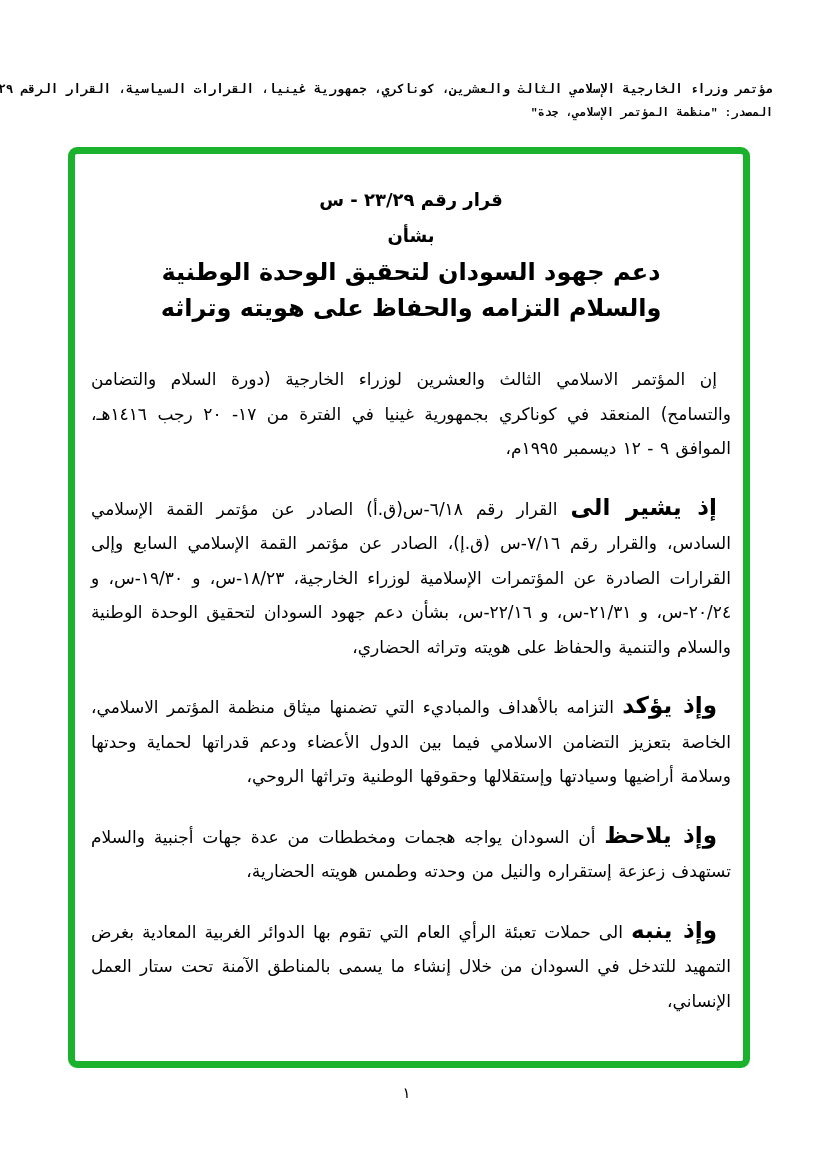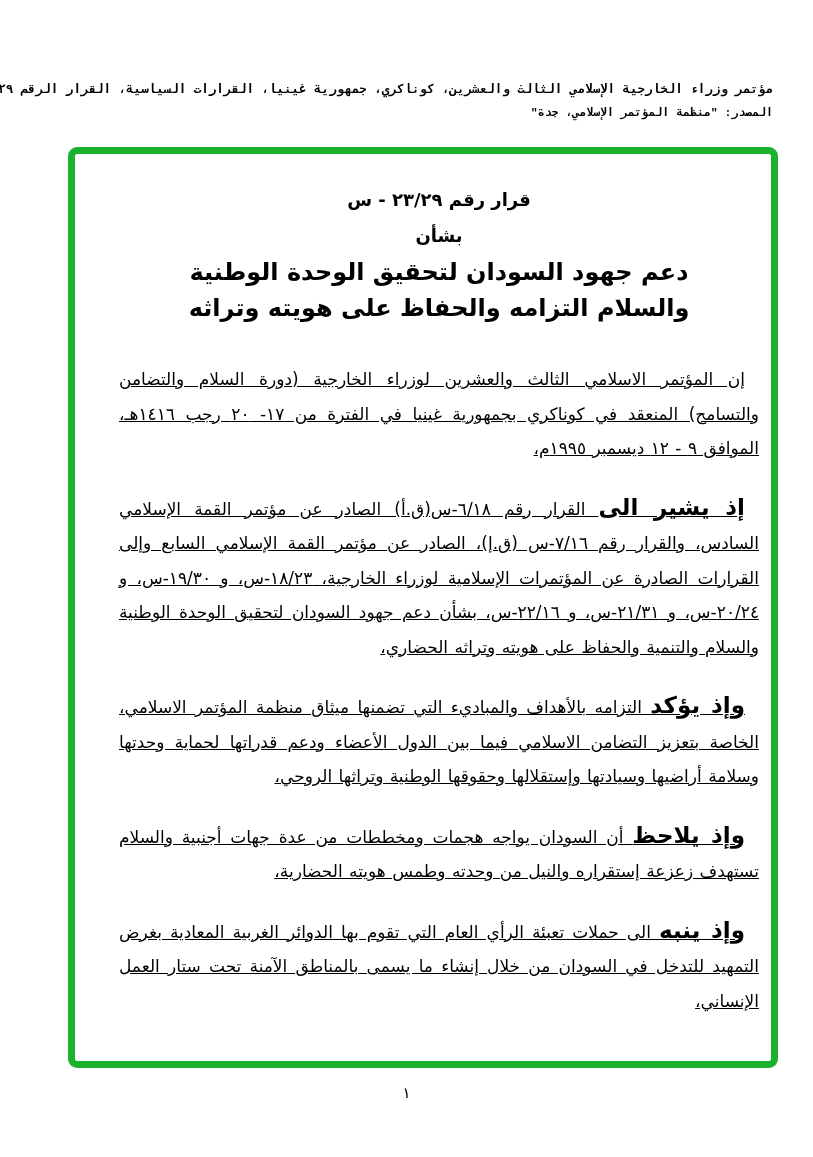--- a/index.html
+++ b/index.html
@@ -28,41 +28,40 @@
   .title-block { text-align:center; font-weight:bold; margin-bottom:34px; }
   .title-line { line-height:36px; }
   .t-small { font-size:18px; }
   .t-big   { font-size:24px; }
 
   
   .body-block { font-size:17px; text-align:justify; }
   .para {
     margin:0 0 24px 0; line-height:34.5px; text-indent:14px;
     word-spacing:1px;
-    text-decoration:underline;
   }
   .lead { font-weight:bold; font-size:23px; }
 
   
   .page-number {
     position:absolute; left:0; right:0; top:1084px;
     text-align:center; font-size:15px; direction:rtl;
   }
 </style>
 </head>
 <body>
 
 <div class="page" style="background: rgb(255, 255, 255); color: rgb(0, 0, 0);">
 
   <div class="doc-header">
     <div class="h-line1">مؤتمر وزراء الخارجية الإسلامي الثالث والعشرين، كوناكري، جمهورية غينيا، القرارات السياسية، القرار الرقم ٢٣/٢٩-س</div>
     <div class="h-line2">المصدر:  "منظمة المؤتمر الإسلامي، جدة"</div>
   </div>
 
-  <div class="green-box" style="border-color: rgb(27, 179, 45); padding-left: 28px;">
+  <div class="green-box" style="border-color: rgb(27, 179, 45);">
     <div class="box-inner">
 
       <div class="title-block">
         <div class="title-line t-small">قرار رقم ٢٣/٢٩ - س</div>
         <div class="title-line t-small">بشأن</div>
         <div class="title-line t-big">دعم جهود السودان لتحقيق الوحدة الوطنية</div>
         <div class="title-line t-big">والسلام التزامه والحفاظ على هويته وتراثه</div>
       </div>
 
       <div class="body-block">

